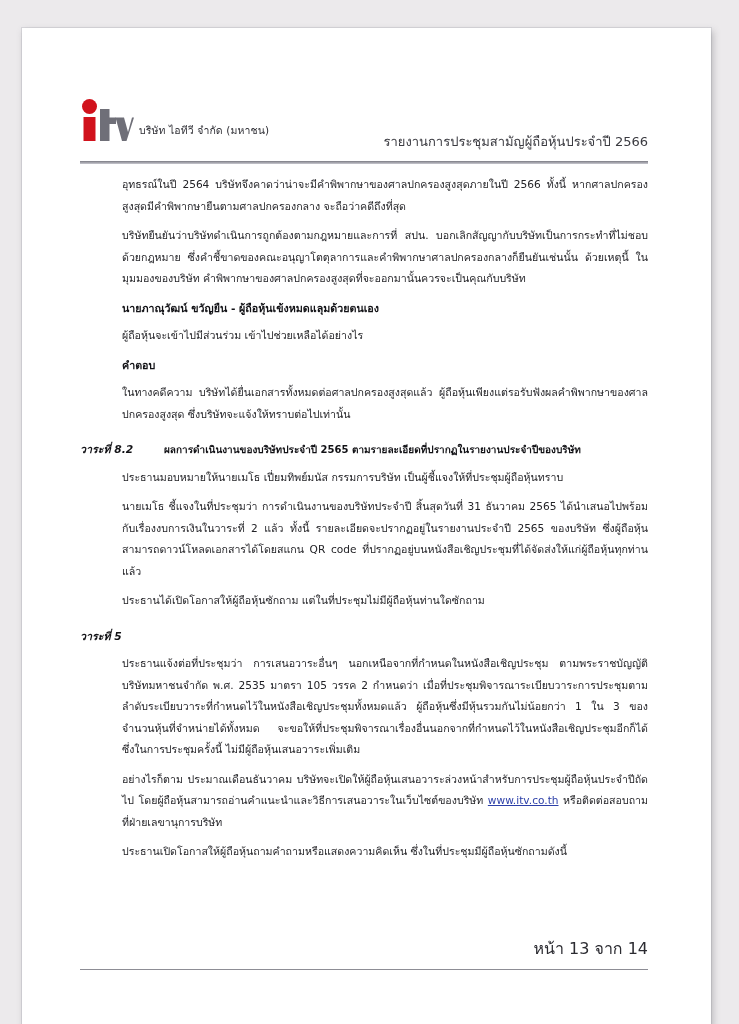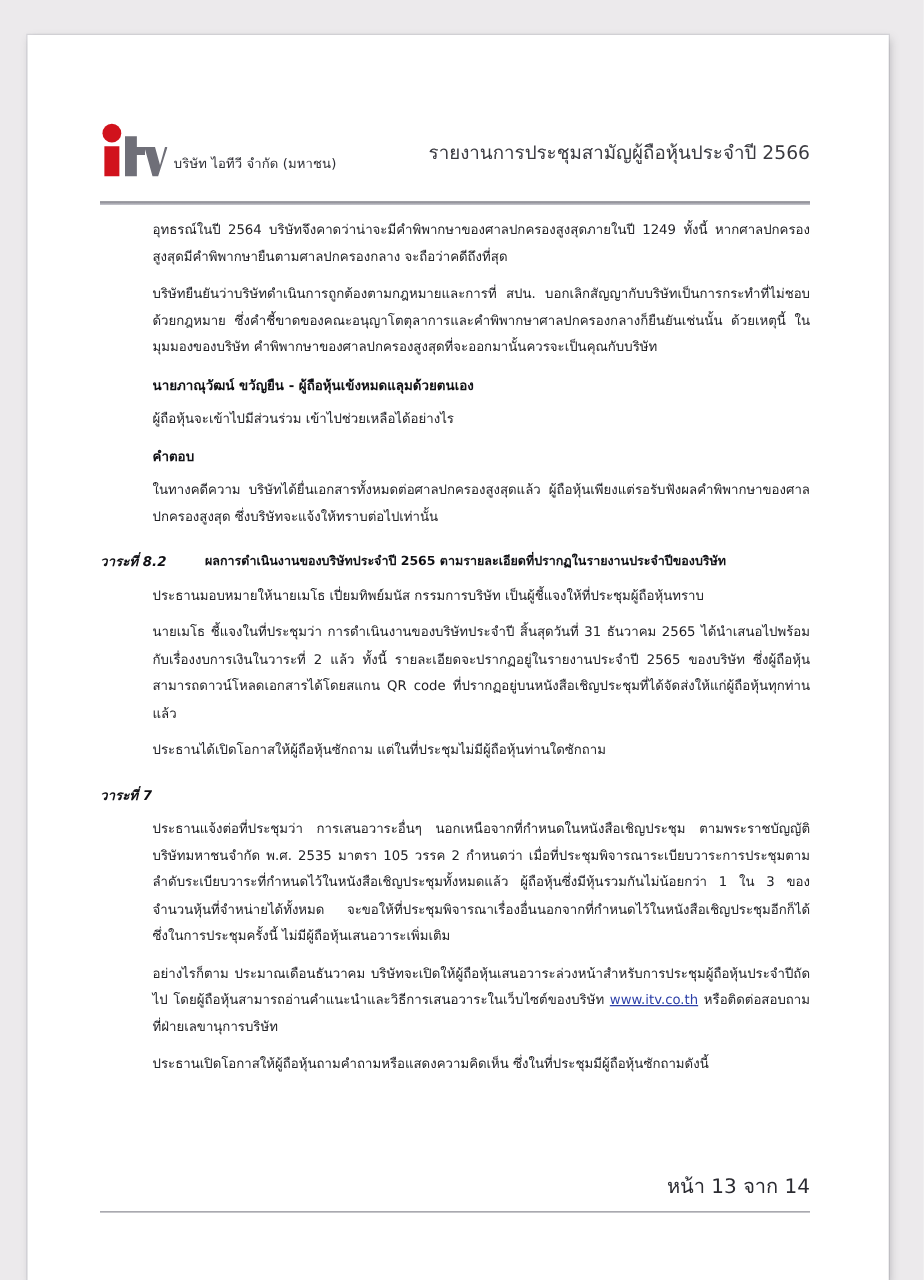--- a/index.html
+++ b/index.html
@@ -60,22 +60,22 @@
   .logo-caption {
     font-size: 10.5px;
     color: #2d2d33;
     letter-spacing: 0.1px;
     padding-bottom: 3px;
     white-space: nowrap;
   }
   .header-right {
     position: absolute;
     right: 0;
-    bottom: 20px;
-    font-size: 15px;
+    bottom: 2px;
+    font-size: 13px;
     color: #3a3a40;
     white-space: nowrap;
   }
   .header-rule {
     position: absolute;
     left: 58px;
     top: 133px;
     width: 568px;
     height: 3px;
     background: linear-gradient(to bottom, #7a7a82 0%, #9b9ba3 40%, #c9c9d0 100%);
@@ -178,21 +178,21 @@
         <span class="logo-caption">บริษัท ไอทีวี จำกัด (มหาชน)</span>
       </div>
 
       <div class="header-right">รายงานการประชุมสามัญผู้ถือหุ้นประจำปี 2566</div>
     </div>
 
     <div class="header-rule"></div>
 
     <div class="doc-body">
 
-      <p class="para">อุทธรณ์ในปี 2564 บริษัทจึงคาดว่าน่าจะมีคำพิพากษาของศาลปกครองสูงสุดภายในปี 1249 ทั้งนี้ หากศาลปกครองสูงสุดมีคำพิพากษายืนตามศาลปกครองกลาง จะถือว่าคดีถึงที่สุด</p>
+      <p class="para">อุทธรณ์ในปี 2564 บริษัทจึงคาดว่าน่าจะมีคำพิพากษาของศาลปกครองสูงสุดภายในปี 2566 ทั้งนี้ หากศาลปกครองสูงสุดมีคำพิพากษายืนตามศาลปกครองกลาง จะถือว่าคดีถึงที่สุด</p>
 
       <p class="para">บริษัทยืนยันว่าบริษัทดำเนินการถูกต้องตามกฎหมายและการที่ สปน. บอกเลิกสัญญากับบริษัทเป็นการกระทำที่ไม่ชอบด้วยกฎหมาย ซึ่งคำชี้ขาดของคณะอนุญาโตตุลาการและคำพิพากษาศาลปกครองกลางก็ยืนยันเช่นนั้น ด้วยเหตุนี้ ในมุมมองของบริษัท คำพิพากษาของศาลปกครองสูงสุดที่จะออกมานั้นควรจะเป็นคุณกับบริษัท</p>
 
       <p class="para-bold">นายภาณุวัฒน์ ขวัญยืน - ผู้ถือหุ้นเข้งหมดแลุมด้วยตนเอง</p>
 
       <p class="para">ผู้ถือหุ้นจะเข้าไปมีส่วนร่วม เข้าไปช่วยเหลือได้อย่างไร</p>
 
       <p class="para-bold">คำตอบ</p>
 
       <p class="para">ในทางคดีความ บริษัทได้ยื่นเอกสารทั้งหมดต่อศาลปกครองสูงสุดแล้ว ผู้ถือหุ้นเพียงแต่รอรับฟังผลคำพิพากษาของศาลปกครองสูงสุด ซึ่งบริษัทจะแจ้งให้ทราบต่อไปเท่านั้น</p>
@@ -202,21 +202,21 @@
         <div class="agenda-title">ผลการดำเนินงานของบริษัทประจำปี 2565 ตามรายละเอียดที่ปรากฏในรายงานประจำปีของบริษัท</div>
       </div>
 
       <p class="para">ประธานมอบหมายให้นายเมโธ เปี่ยมทิพย์มนัส กรรมการบริษัท เป็นผู้ชี้แจงให้ที่ประชุมผู้ถือหุ้นทราบ</p>
 
       <p class="para">นายเมโธ ชี้แจงในที่ประชุมว่า การดำเนินงานของบริษัทประจำปี สิ้นสุดวันที่ 31 ธันวาคม 2565 ได้นำเสนอไปพร้อมกับเรื่องงบการเงินในวาระที่ 2 แล้ว ทั้งนี้ รายละเอียดจะปรากฏอยู่ในรายงานประจำปี 2565 ของบริษัท ซึ่งผู้ถือหุ้นสามารถดาวน์โหลดเอกสารได้โดยสแกน QR code ที่ปรากฏอยู่บนหนังสือเชิญประชุมที่ได้จัดส่งให้แก่ผู้ถือหุ้นทุกท่านแล้ว</p>
 
       <p class="para">ประธานได้เปิดโอกาสให้ผู้ถือหุ้นซักถาม แต่ในที่ประชุมไม่มีผู้ถือหุ้นท่านใดซักถาม</p>
 
       <div class="agenda-row">
-        <div class="agenda-label">วาระที่ 7</div>
+        <div class="agenda-label">วาระที่ 5</div>
       </div>
 
       <p class="para">ประธานแจ้งต่อที่ประชุมว่า การเสนอวาระอื่นๆ นอกเหนือจากที่กำหนดในหนังสือเชิญประชุม ตามพระราชบัญญัติบริษัทมหาชนจำกัด พ.ศ. 2535 มาตรา 105 วรรค 2 กำหนดว่า เมื่อที่ประชุมพิจารณาระเบียบวาระการประชุมตามลำดับระเบียบวาระที่กำหนดไว้ในหนังสือเชิญประชุมทั้งหมดแล้ว ผู้ถือหุ้นซึ่งมีหุ้นรวมกันไม่น้อยกว่า 1 ใน 3 ของจำนวนหุ้นที่จำหน่ายได้ทั้งหมด จะขอให้ที่ประชุมพิจารณาเรื่องอื่นนอกจากที่กำหนดไว้ในหนังสือเชิญประชุมอีกก็ได้ ซึ่งในการประชุมครั้งนี้ ไม่มีผู้ถือหุ้นเสนอวาระเพิ่มเติม</p>
 
       <p class="para"><span>อย่างไรก็ตาม ประมาณเดือนธันวาคม บริษัทจะเปิดให้ผู้ถือหุ้นเสนอวาระล่วงหน้าสำหรับการประชุมผู้ถือหุ้นประจำปีถัดไป โดยผู้ถือหุ้นสามารถอ่านคำแนะนำและวิธีการเสนอวาระในเว็บไซต์ของบริษัท </span><a class="link" href="#">www.itv.co.th</a><span> หรือติดต่อสอบถามที่ฝ่ายเลขานุการบริษัท</span></p>
 
       <p class="para">ประธานเปิดโอกาสให้ผู้ถือหุ้นถามคำถามหรือแสดงความคิดเห็น ซึ่งในที่ประชุมมีผู้ถือหุ้นซักถามดังนี้</p>
 
     </div>
 

